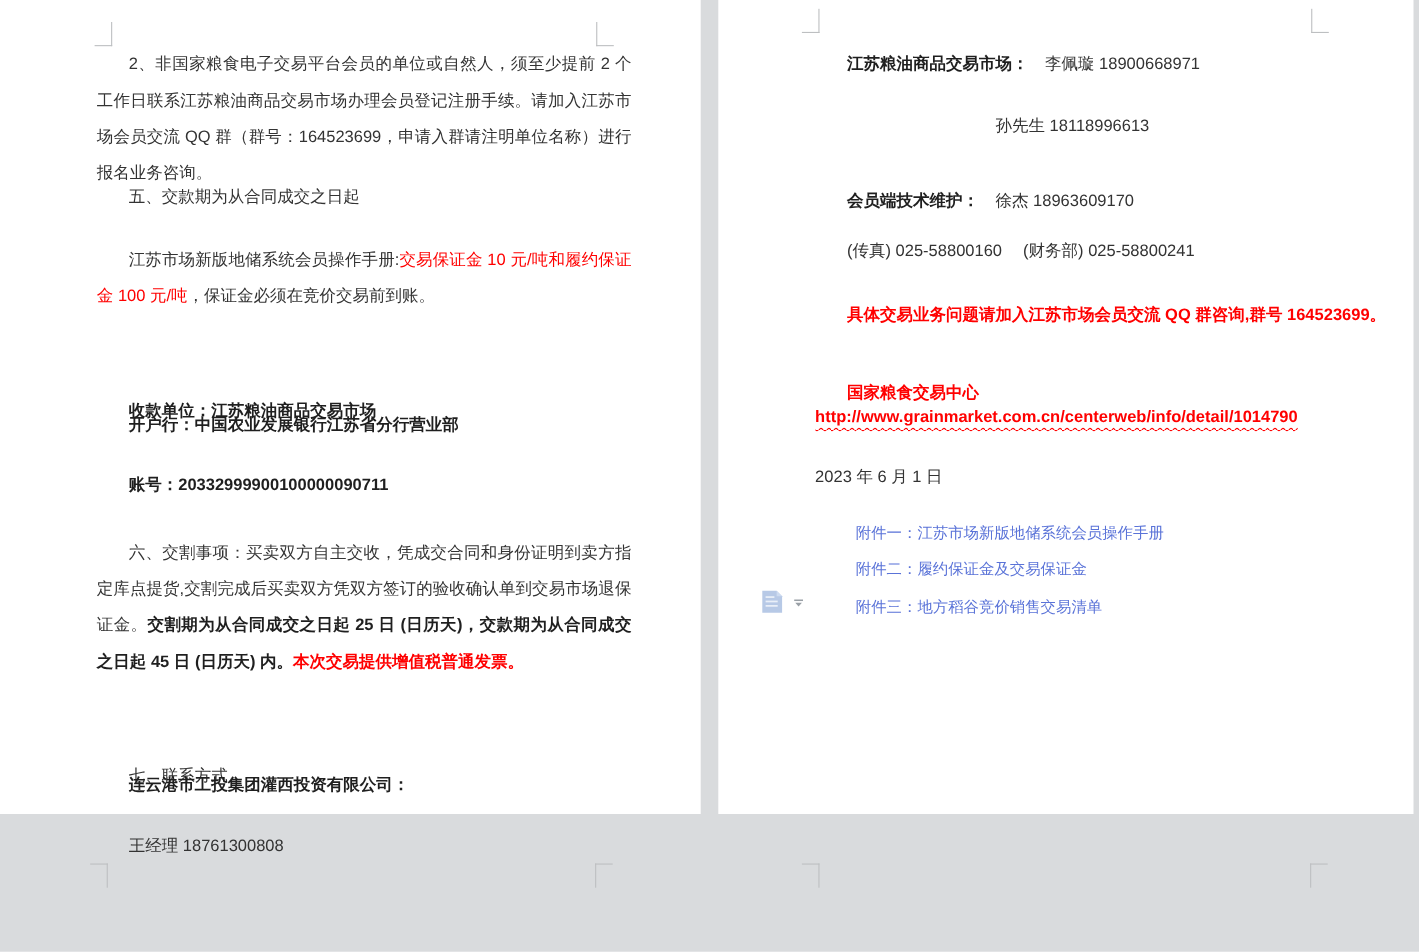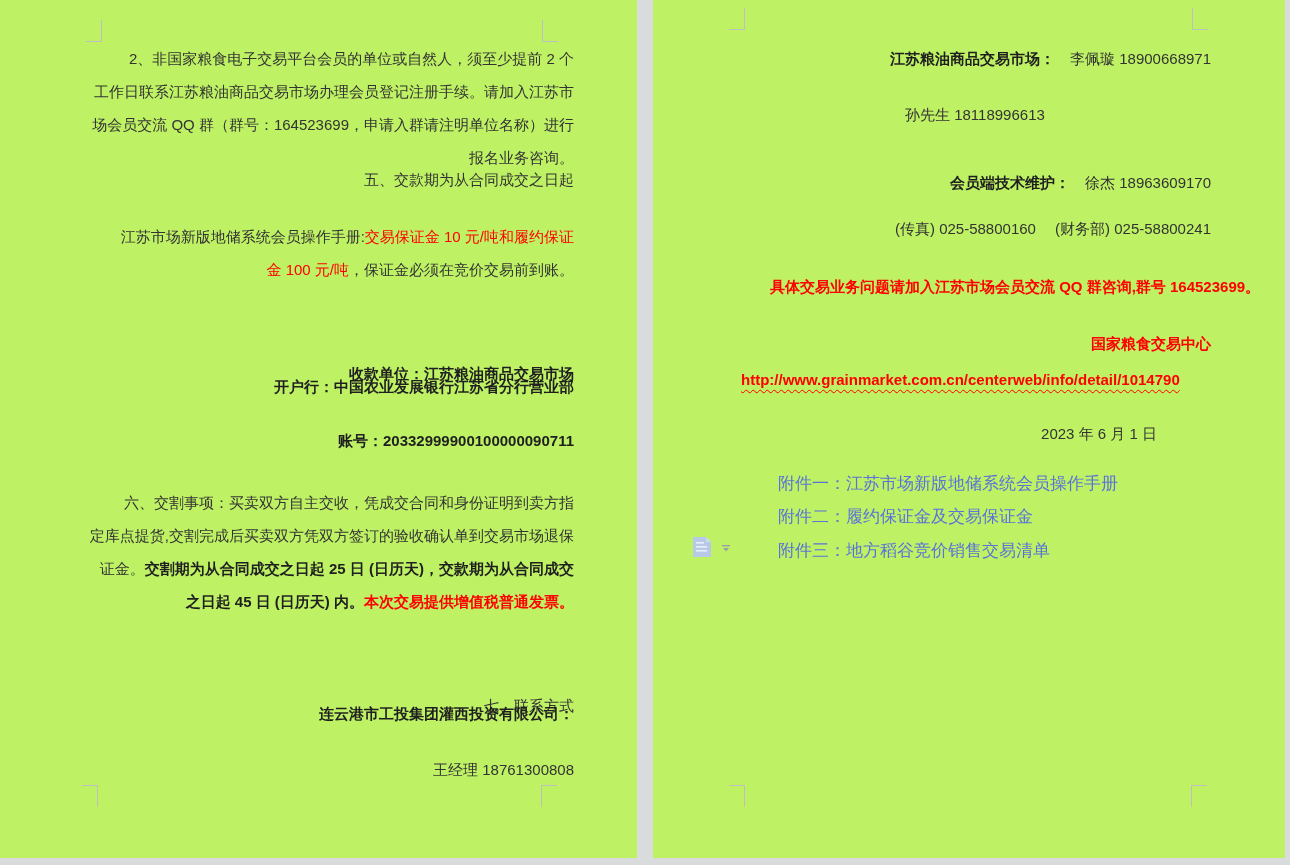--- a/index.html
+++ b/index.html
@@ -1,21 +1,21 @@
 <!DOCTYPE html>
 <html><head>
 <meta charset="utf-8">
 <style>
   html,body{margin:0;padding:0;}
   .canvas{
     position:relative;width:1290px;height:865px;
     background:#d9dbdd;overflow:hidden;
     font-family:"Liberation Sans",sans-serif;
   }
-  .page{position:absolute;top:0;height:858px;background:#bef264;}
+  .page{position:absolute;top:0;height:740px;background:#ffffff;}
   #pageL{left:0;width:637px;}
   #pageR{left:653px;width:632px;}
 
   
   .cm{position:absolute;width:16px;height:22px;box-sizing:border-box;}
   .cm.rb{border-right:1px solid #bdbfc1;border-bottom:1px solid #bdbfc1;}
   .cm.lb{border-left:1px solid #bdbfc1;border-bottom:1px solid #bdbfc1;}
   .cm.tr{border-top:1px solid #bdbfc1;border-right:1px solid #bdbfc1;}
   .cm.tl{border-top:1px solid #bdbfc1;border-left:1px solid #bdbfc1;}
 
@@ -23,37 +23,37 @@
   .para{
     position:absolute;left:88px;width:486px;
     font-size:15px;line-height:33px;color:#333333;
     text-align:justify;word-break:break-all;
   }
   .para-r{
     position:absolute;left:88px;width:470px;
     font-size:15px;line-height:33px;color:#333333;
     white-space:nowrap;
   }
-  .ind{text-indent:29px;text-align:right;}
+  .ind{text-indent:29px;}
   .b{font-weight:bold;color:#1f1f1f;}
   .red{color:#ff0000;}
   .redb{color:#ff0000;font-weight:bold;}
   .nw{white-space:nowrap;}
   .url{
     text-decoration:underline;
     text-decoration-style:wavy;
     text-decoration-color:#ff0000;
     text-decoration-thickness:1px;
     text-underline-offset:4px;
     cursor:pointer;
   }
-  .date-line{text-align:right;padding-right:54px;box-sizing:border-box;}
+  .date-line{text-align:left;padding-right:54px;box-sizing:border-box;}
   .attach{
     position:absolute;left:125px;height:26px;
-    font-size:17px;line-height:26px;
+    font-size:14px;line-height:26px;
     color:#5a73d8;cursor:pointer;white-space:nowrap;
   }
   .paste-btn{position:absolute;left:38px;top:535px;width:42px;height:26px;cursor:pointer;}
   .paste-btn svg{display:block;}
 </style>
 </head>
 <body>
 
 <div class="canvas">
 
@@ -123,21 +123,21 @@
     </div>
 
     <div class="para-r ind" style="top:212px;">
       <span>(传真) 025-58800160 　(财务部) 025-58800241</span>
     </div>
 
     <div class="para-r ind redb" style="top:270px;">
       <span>具体交易业务问题请加入江苏市场会员交流 QQ 群咨询,群号 164523699。</span>
     </div>
 
-    <div class="para-r ind redb" style="top:327px;">
+    <div class="para-r ind redb" style="top:341px;">
       <span>国家粮食交易中心</span>
     </div>
 
     <div class="para-r redb" style="top:363px;">
       <span class="url">http://www.grainmarket.com.cn/centerweb/info/detail/1014790</span>
     </div>
 
     <div class="para-r date-line" style="top:417px;">
       <span>2023 年 6 月 1 日</span>
     </div>

